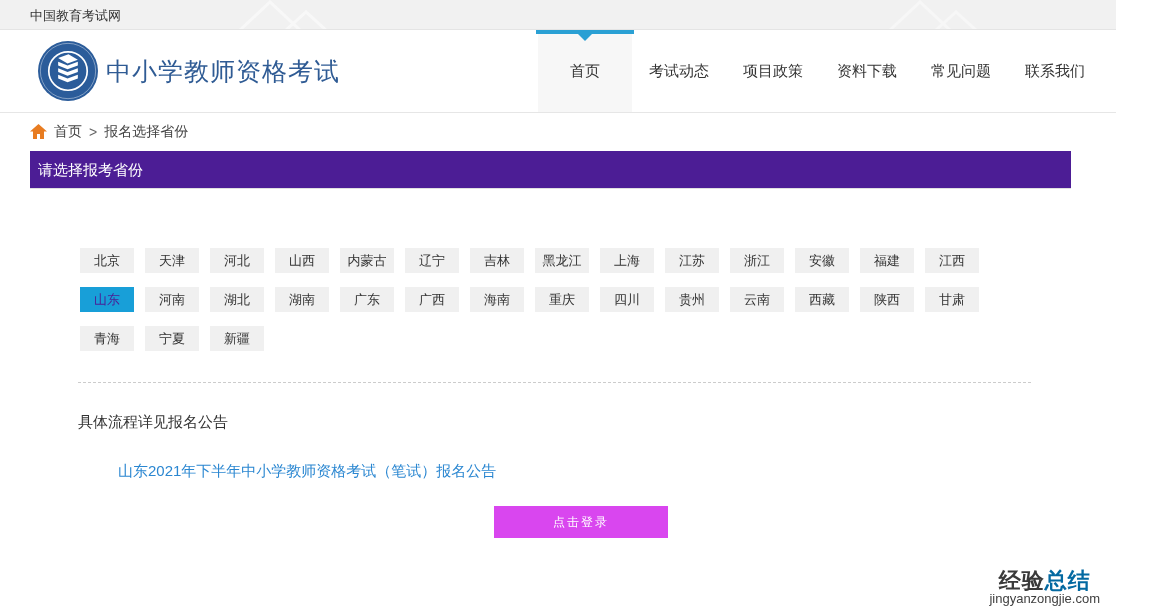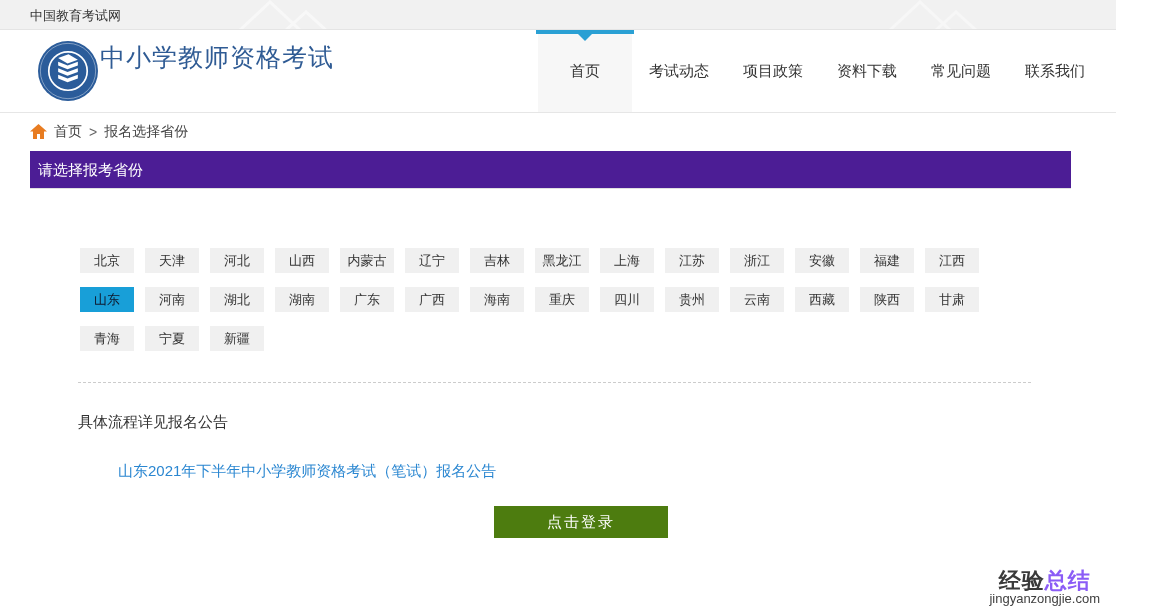--- a/index.html
+++ b/index.html
@@ -7,53 +7,53 @@
   body { font-family:"Liberation Sans","DejaVu Sans",sans-serif; }
   .page { position:relative; width:1116px; height:611px; background:#fff; overflow:hidden; }
 
   
   .topbar { position:relative; height:30px; background:#f1f1f1; border-bottom:1px solid #e4e4e4; overflow:hidden; }
   .topbar-text { position:absolute; left:30px; top:7px; font-size:13px; color:#333; text-decoration:none; }
   .deco { position:absolute; top:0; opacity:.75; }
 
   
   .header { position:relative; height:83px; background:#fff; border-bottom:1px solid #e6e6e6; display:flex; align-items:center; padding-left:38px; }
-  .brand { display:flex; align-items:flex-start; gap:2px; text-decoration:none; }
+  .brand { display:flex; align-items:center; gap:8px; text-decoration:none; }
   .brand-title { font-size:25px; color:#2f5b94; letter-spacing:1px; font-weight:500; }
   .main-nav { margin-left:auto; align-self:stretch; display:flex; align-items:stretch; padding-right:14px; }
   .nav-item { display:flex; align-items:center; padding:13px 17px; font-size:15px; color:#333; text-decoration:none; cursor:pointer; white-space:nowrap; }
   .nav-item.active { background:#f7f7f7; position:relative; padding:0 32px; }
   .nav-item.active::before { content:""; position:absolute; top:0; left:-2px; right:-2px; height:4px; background:#2aa0d4; }
   .nav-item.active::after { content:""; position:absolute; top:4px; left:50%; margin-left:-7px; border:7px solid transparent; border-top:7px solid #2aa0d4; border-bottom:none; }
 
   
   .breadcrumb { height:37px; display:flex; align-items:center; gap:7px; padding-left:30px; font-size:14px; color:#444; }
   .breadcrumb a { color:#444; text-decoration:none; }
   .crumb-sep { color:#666; }
 
   
   .banner { margin:1px 45px 0 30px; height:37px; line-height:37px; background:#4c1d95; color:#fff; font-size:15px; padding-left:8px; box-shadow:0 1px 0 rgba(0,0,0,.12); }
 
   
   .provinces { margin-top:60px; padding-left:80px; }
   .province-row { display:flex; gap:11px; margin-bottom:14px; }
   .province-btn { width:54px; height:25px; background:#f0f0f0; border:none; color:#333; font-size:13px; font-family:inherit; white-space:nowrap; cursor:pointer; display:flex; align-items:center; justify-content:center; }
-  .province-btn.selected { background:#189fd8; color:#0f172a; }
+  .province-btn.selected { background:#189fd8; color:#4c1d95; }
 
   .dashed { border:none; border-top:1px dashed #ccc; margin:31px 85px 0 78px; }
 
   .flow-heading { margin-top:28px; text-align:center; font-size:19px; font-weight:normal; color:#3aa5dc; letter-spacing:1px; }
   .flow-note { margin:30px 0 0 78px; font-size:15px; color:#333; }
   .announcement { display:inline-block; margin:30px 0 0 118px; font-size:15px; color:#2b87d1; text-decoration:none; }
-  .login-btn { display:block; margin:25px 0 0 494px; width:174px; height:32px; background:#4d7c0f; border:none; color:#fff; font-size:15px; font-family:inherit; cursor:pointer; letter-spacing:2px; }
+  .login-btn { display:block; margin:25px 0 0 494px; width:174px; height:32px; background:#d946ef; border:none; color:#fff; font-size:12px; font-family:inherit; cursor:pointer; letter-spacing:2px; }
 
   
   .watermark { position:absolute; right:16px; bottom:5px; text-align:center; line-height:1.05; }
   .wm-cn { font-size:22px; font-weight:bold; color:#3a3a3a; letter-spacing:1px; }
-  .wm-cn .red { color:#8b5cf6; }
+  .wm-cn .red { color:#0369a1; }
   .wm-domain { font-size:13px; font-weight:normal; color:#404040; }
 </style>
 </head>
 <body>
 
 <div class="page">
 
   
   <div class="topbar">
     <svg class="deco" style="left:238px" width="110" height="30">

